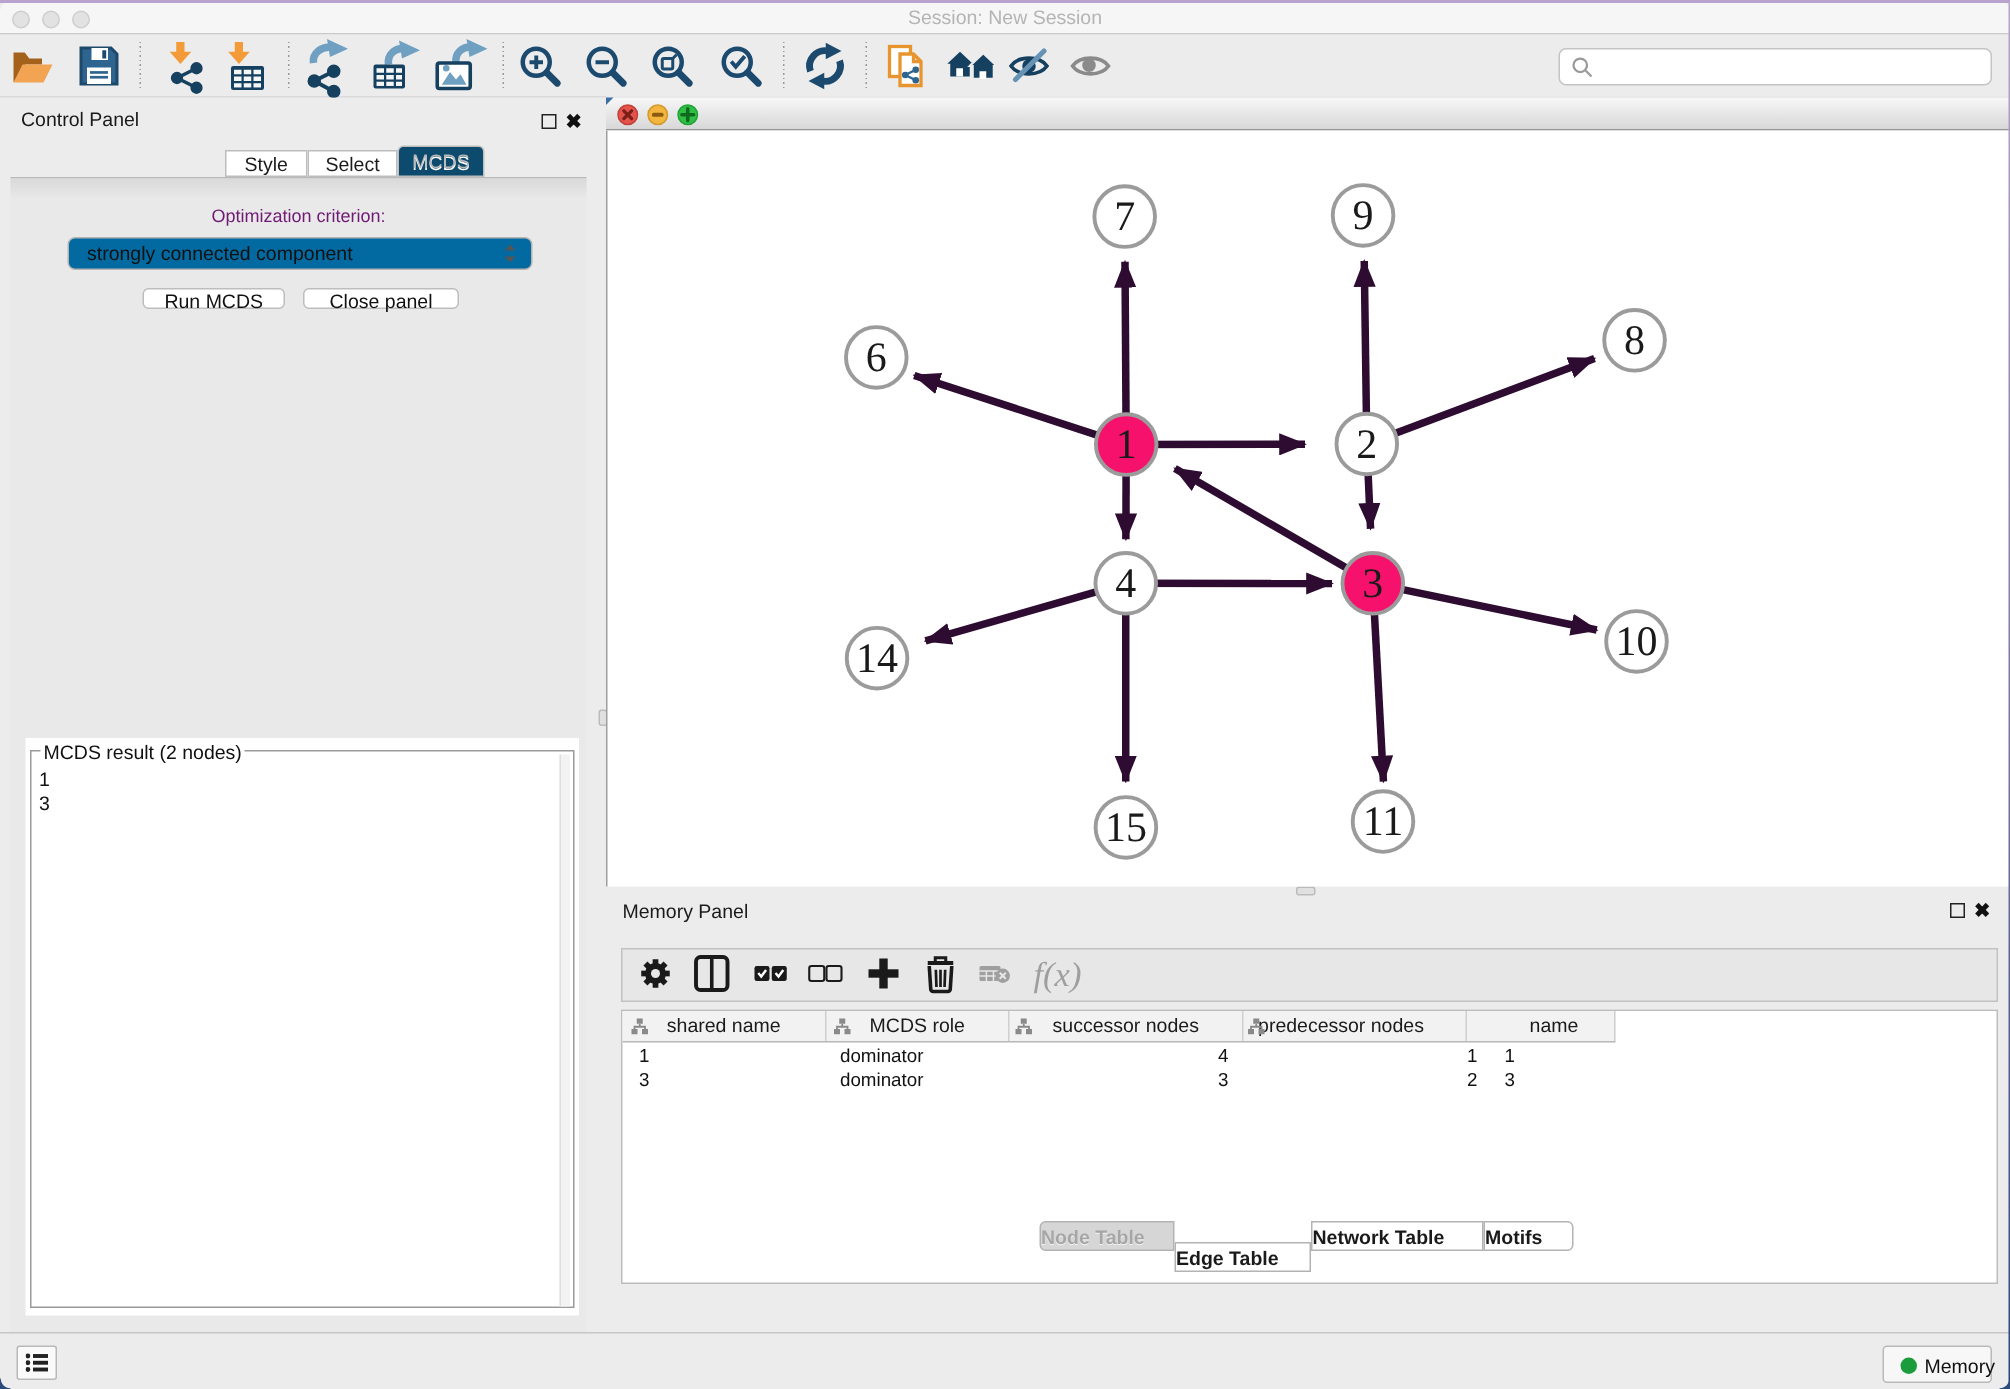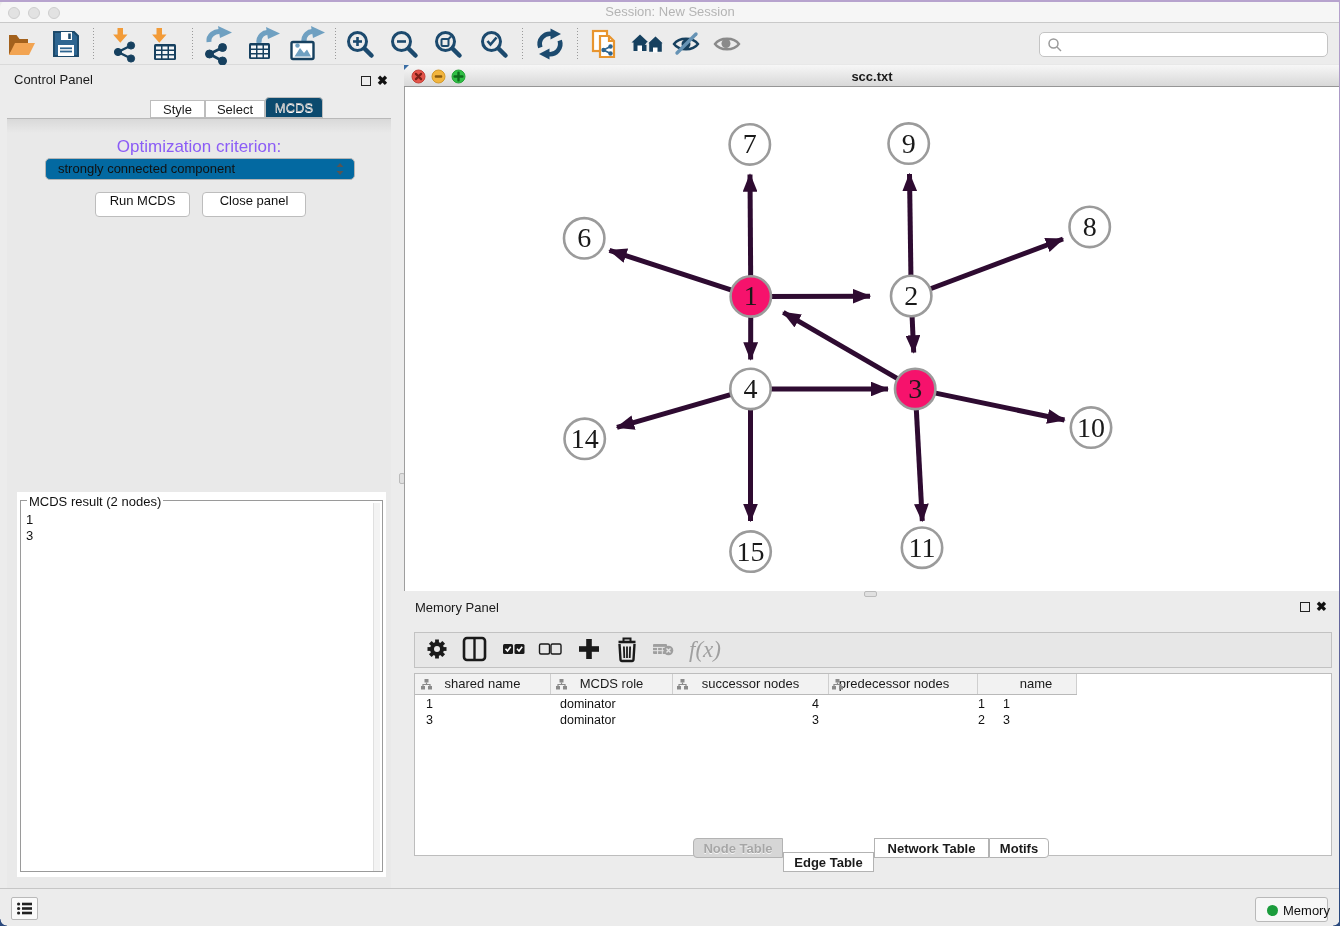--- a/index.html
+++ b/index.html
@@ -17,23 +17,23 @@
 .tsep { position:absolute; top:4px; height:32px; width:1px; background:repeating-linear-gradient(to bottom,#9a9a9a 0 1px,transparent 1px 3px); }
 #searchbox { position:absolute; left:1039px; top:8px; width:289px; height:25px; background:#fff; border:1px solid #c4c4c4; border-radius:5px; }
 
 
 #cp-title { position:absolute; left:14px; top:72px; font-size:13px; color:#1a1a1a; }
 .wbtn-sq { position:absolute; width:10px; height:10px; border:1.5px solid #222; }
 .wbtn-x { position:absolute; font-size:13px; font-weight:bold; color:#111; line-height:10px; }
 .cptab { position:absolute; top:100px; height:18px; background:#fff; border:1px solid #bdbdbd; font-size:13px; font-weight:400; color:#1a1a1a; text-align:center; line-height:17px; }
 #cp-content { position:absolute; left:7px; top:118px; width:384px; height:770px; background:#e9e9e9; border-top:1px solid #b9b9b9; }
 #cp-content .shade { position:absolute; left:0; top:0; width:100%; height:14px; background:linear-gradient(#d9d9d9,#e9e9e9); }
-#opt-label { position:absolute; left:0; top:137px; width:398px; text-align:center; font-size:17px; color:#8b5cf6; }
+#opt-label { position:absolute; left:0; top:137px; width:398px; text-align:center; font-size:12px; color:#701a75; }
 #dropdown { position:absolute; left:45px; top:158px; width:310px; height:22px; background:#0369a1; border:1px solid #b4b4b4; border-radius:5px; font-size:13px; color:#111; line-height:20px; padding-left:12px; }
-.btn { position:absolute; top:192px; height:25px; background:#fff; border:1px solid #bdbdbd; border-radius:4px; font-size:13px; color:#111; text-align:center; line-height:15px; }
+.btn { position:absolute; top:192px; height:14px; background:#fff; border:1px solid #bdbdbd; border-radius:4px; font-size:13px; color:#111; text-align:center; line-height:15px; }
 #fieldwrap { position:absolute; left:17px; top:492px; width:369px; height:385px; background:#fff; }
 #fieldset { position:absolute; left:3px; top:8px; width:363px; height:372px; border:1px solid #9a9a9a; }
 #legend { position:absolute; left:6px; top:-7px; background:#fff; font-size:13px; color:#111; padding:0 2px; }
 #mcds-lines { position:absolute; left:5px; top:11px; font-size:13px; color:#111; line-height:16px; }
 #fs-scroll { position:absolute; right:2px; top:2px; width:7px; height:368px; background:#f3f3f3; border-left:1px solid #e0e0e0; }
 
 
 #vgrip { position:absolute; left:398.5px; top:473px; width:6px; height:11px; background:#e0e0e0; border:1px solid #bbb; border-radius:2px; }
 #hgrip { position:absolute; left:864px; top:591px; width:13px; height:6px; background:#e0e0e0; border:1px solid #bbb; border-radius:2px; }
 
@@ -43,21 +43,21 @@
 #net-title { position:absolute; top:4px; width:100%; text-align:center; font-size:13px; font-weight:700; color:#1a1a1a; }
 #canvas { position:absolute; left:0; top:23px; width:936px; height:504px; background:#fff; border-left:1px solid #9e9e9e; }
 
 
 #tp-title { position:absolute; left:415px; top:600px; font-size:13px; color:#1a1a1a; }
 #tp-toolbar { position:absolute; left:414px; top:632px; width:918px; height:36px; background:#e7e7e7; border:1px solid #c2c2c2; }
 #tp-table { position:absolute; left:414px; top:673px; width:918px; height:183px; background:#fff; border:1px solid #bdbdbd; }
 .th-row { position:absolute; left:0; top:0; height:21px; background:#f2f2f2; border-bottom:1px solid #b9b9b9; }
 .th-cell { position:absolute; top:0; height:20px; border-right:1px solid #cfcfcf; font-size:13px; color:#1a1a1a; text-align:center; line-height:20px; }
 .td { position:absolute; font-size:12.5px; color:#111; height:16px; line-height:16px; }
-.bt-tab { position:absolute; top:838px; height:20px; border:1px solid #b3b3b3; font-size:13px; font-weight:700; text-align:center; line-height:19px; background:#fff; color:#1a1a1a; }
+.bt-tab { position:absolute; top:814px; height:20px; border:1px solid #b3b3b3; font-size:13px; font-weight:700; text-align:left; line-height:19px; background:#fff; color:#1a1a1a; }
 
 
 #statusbar { left:0; top:888px; width:1340px; height:38px; border-top:1px solid #c6c6c6; }
 #listbtn { position:absolute; left:11px; top:897px; width:27px; height:23px; background:#fafafa; border:1px solid #b9b9b9; border-radius:2px; z-index:5; }
 #membtn { position:absolute; left:1255px; top:897px; width:73px; height:25px; background:#f7f7f7; border:1px solid #b9b9b9; border-radius:3px; font-size:13px; color:#111; z-index:5; }
 
 
 #topstrip { left:0; top:0; width:1340px; height:2px; background:#b7a3ce; }
 #rightstrip { left:1338.5px; top:0; width:1.5px; height:926px; background:linear-gradient(#b7a3ce,#7a71a8 55%,#27477d); }
 </style>
@@ -268,21 +268,20 @@
 <div class="abs" id="netwin">
   <div id="net-titlebar">
     <svg width="70" height="23" viewBox="0 0 70 23" style="position:absolute;left:0;top:0">
       <circle cx="14.5" cy="11.5" r="6.5" fill="#e4544a" stroke="#c24138" stroke-width="1"></circle>
       <path d="M11.9,8.9 L17.1,14.1 M17.1,8.9 L11.9,14.1" stroke="#7c1f18" stroke-width="2.2" stroke-linecap="round"></path>
       <circle cx="34.5" cy="11.5" r="6.5" fill="#f2b53e" stroke="#d39a2b" stroke-width="1"></circle>
       <rect x="30.7" y="10.2" width="7.6" height="2.6" rx="1" fill="#8a5c10"></rect>
       <circle cx="54.5" cy="11.5" r="6.5" fill="#30bf45" stroke="#25a338" stroke-width="1"></circle>
       <path d="M54.5,7.6 V15.4 M50.6,11.5 H58.4" stroke="#0e6b1e" stroke-width="2.4" stroke-linecap="round"></path>
     </svg>
-    <div id="net-title">scc.txt</div>
   </div>
   <div id="canvas">
     <svg id="graph" width="935" height="503" viewBox="0 0 935 503">
       <defs>
         <marker id="ah" viewBox="0 0 10 8" refX="9.3" refY="4" markerWidth="3.7" markerHeight="2.96" orient="auto">
           <path d="M0,0 L10,4 L0,8 z" fill="#2e0b31"></path>
         </marker>
       </defs>
       <g stroke="#2e0b31" stroke-width="5" fill="none">
         <line x1="345.8" y1="209.4" x2="345" y2="87.5" marker-end="url(#ah)"></line>

